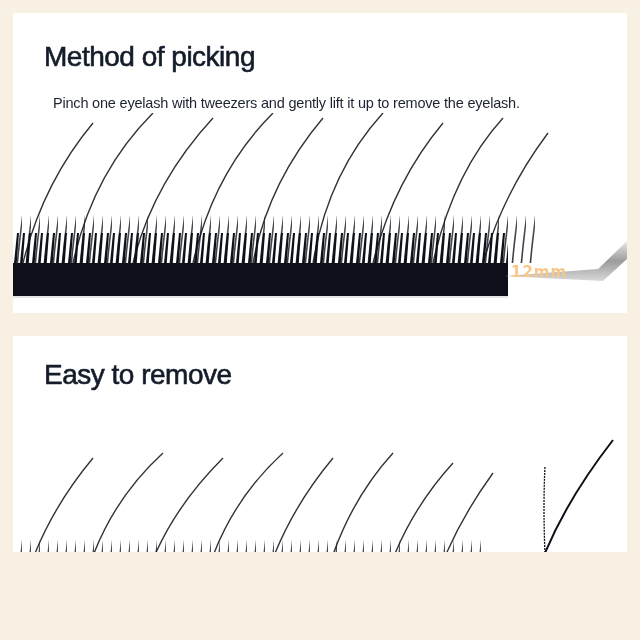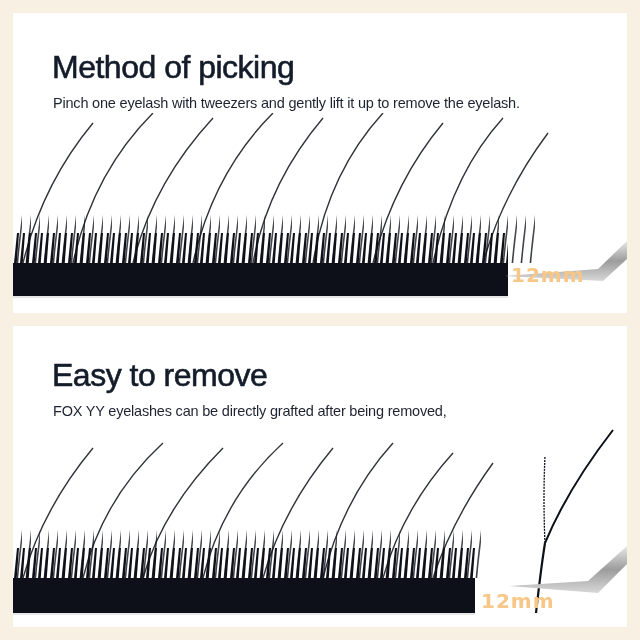--- a/index.html
+++ b/index.html
@@ -11,26 +11,26 @@
       font-family: "Liberation Sans", "DejaVu Sans", sans-serif;
     }
     .card {
       position: absolute;
       left: 13px;
       width: 614px;
       background: #ffffff;
       overflow: hidden;
     }
     .card-1 { top: 13px; height: 300px; }
-    .card-2 { top: 326px; height: 301px; }
+    .card-2 { top: 336px; height: 216px; }
     .title {
       position: absolute;
       left: 23px;
-      margin: 16px;
-      font-size: 32px;
+      margin: 8px;
+      font-size: 28px;
       font-weight: 400;
       color: #141c2a;
       letter-spacing: -0.5px;
       -webkit-text-stroke: 0.6px #141c2a;
     }
     .desc {
       position: absolute;
       left: 24px;
       margin: 16px;
       font-size: 14.5px;
@@ -45,21 +45,21 @@
     .lash-img {
       position: absolute;
       left: 0;
     }
     .card-1 .lash-img { top: 100px; }
     .card-2 .lash-img { top: 102px; }
     .length-label {
       position: absolute;
       font-family: "DejaVu Sans", sans-serif;
       font-weight: 700;
-      font-size: 20px;
+      font-size: 15px;
       color: #f7c787;
       letter-spacing: 1px;
     }
     .card-1 .length-label { left: 498px; top: 250px; }
     .card-2 .length-label { left: 468px; top: 263px; }
   </style>
 </head>
 <body>
 
 <svg width="0" height="0" style="position:absolute">
@@ -110,21 +110,21 @@
     <rect x="0" y="183" width="495" height="2" fill="#e6e6e6"></rect>
 
     <path d="M492 163 L 585 156 L 614 128 L 614 146 L 590 168 Z" fill="url(#tweezerGrad)"></path>
   </svg>
   <span class="length-label">12mm</span>
 </div>
 
 <div class="card card-2">
   <h1 class="title">Easy to remove</h1>
   <p class="desc">
-    <span>FOX YY eyelashes can be directly grafted after being removed,</span><br>
+    <br>
   </p>
 
   <svg class="lash-img" width="614" height="199" viewBox="0 0 614 199">
     <g>
       <rect x="0" y="20" width="470" height="130" fill="url(#lashFan)" opacity="0.9"></rect>
       <g stroke="#0d1018" fill="none" stroke-width="1.4" opacity="0.85">
         <path d="M10 150 Q 30 80 80 20"></path>
         <path d="M70 150 Q 90 70 150 15"></path>
         <path d="M130 150 Q 150 80 210 20"></path>
         <path d="M190 150 Q 210 70 270 15"></path>

